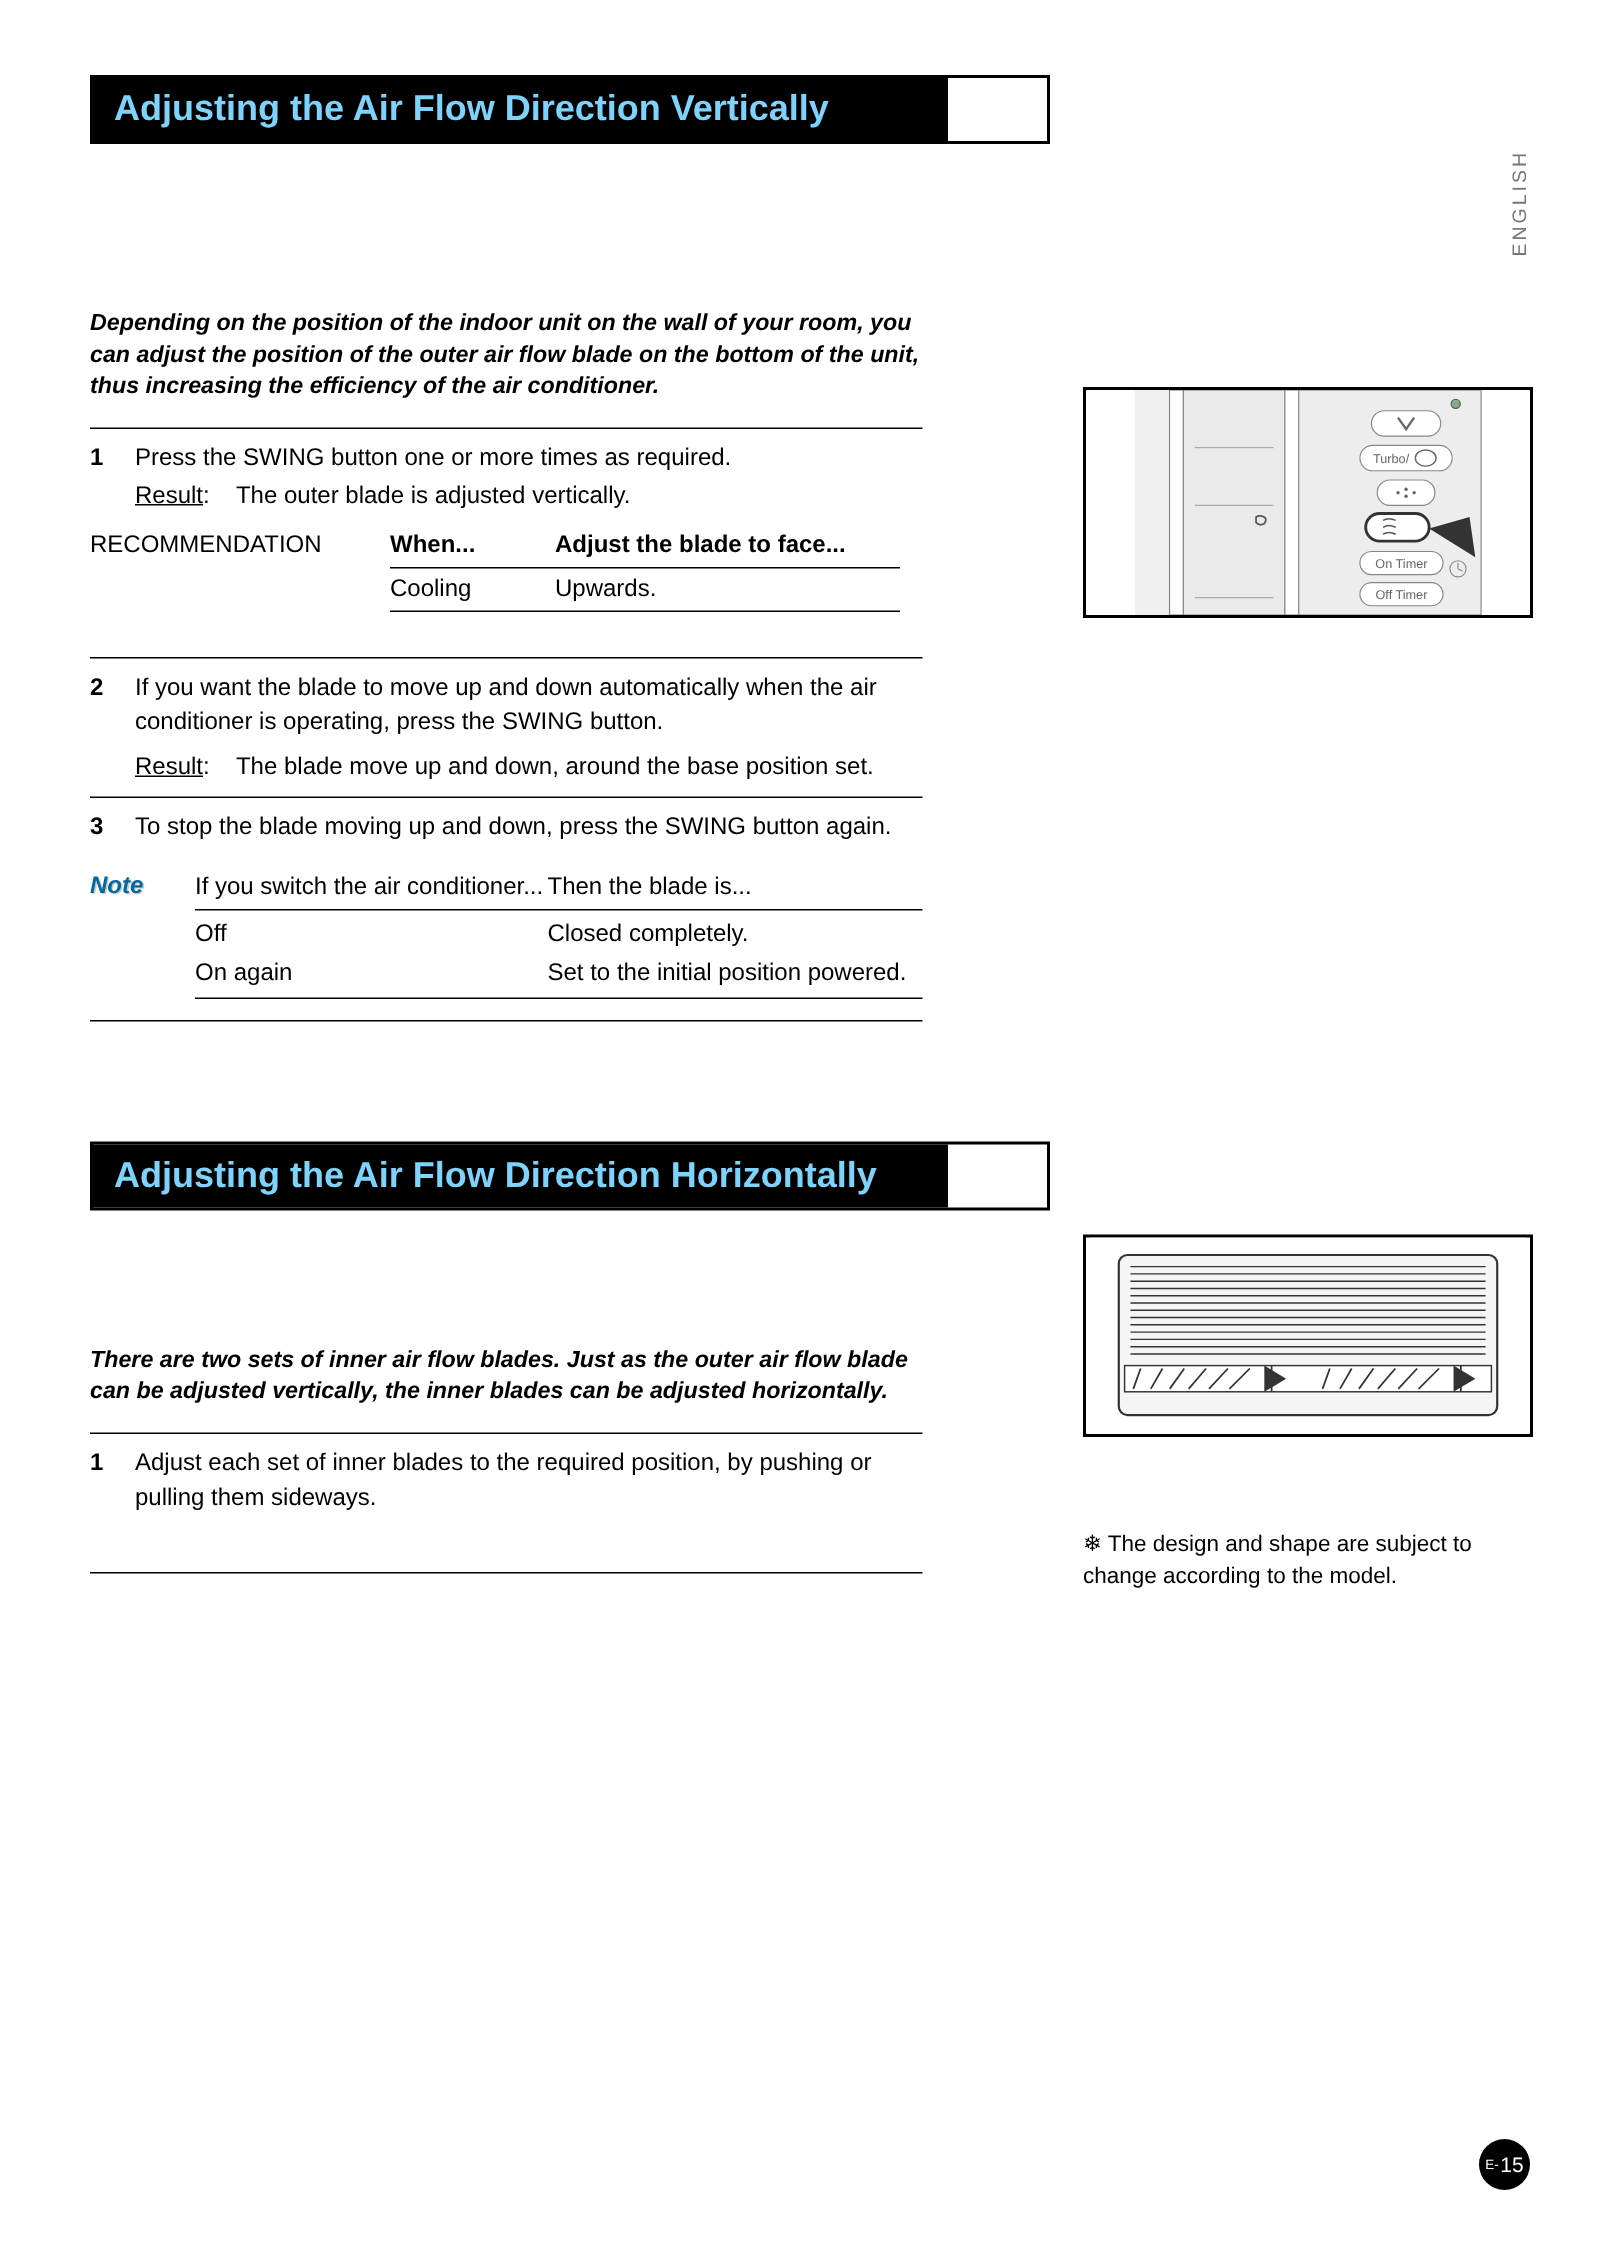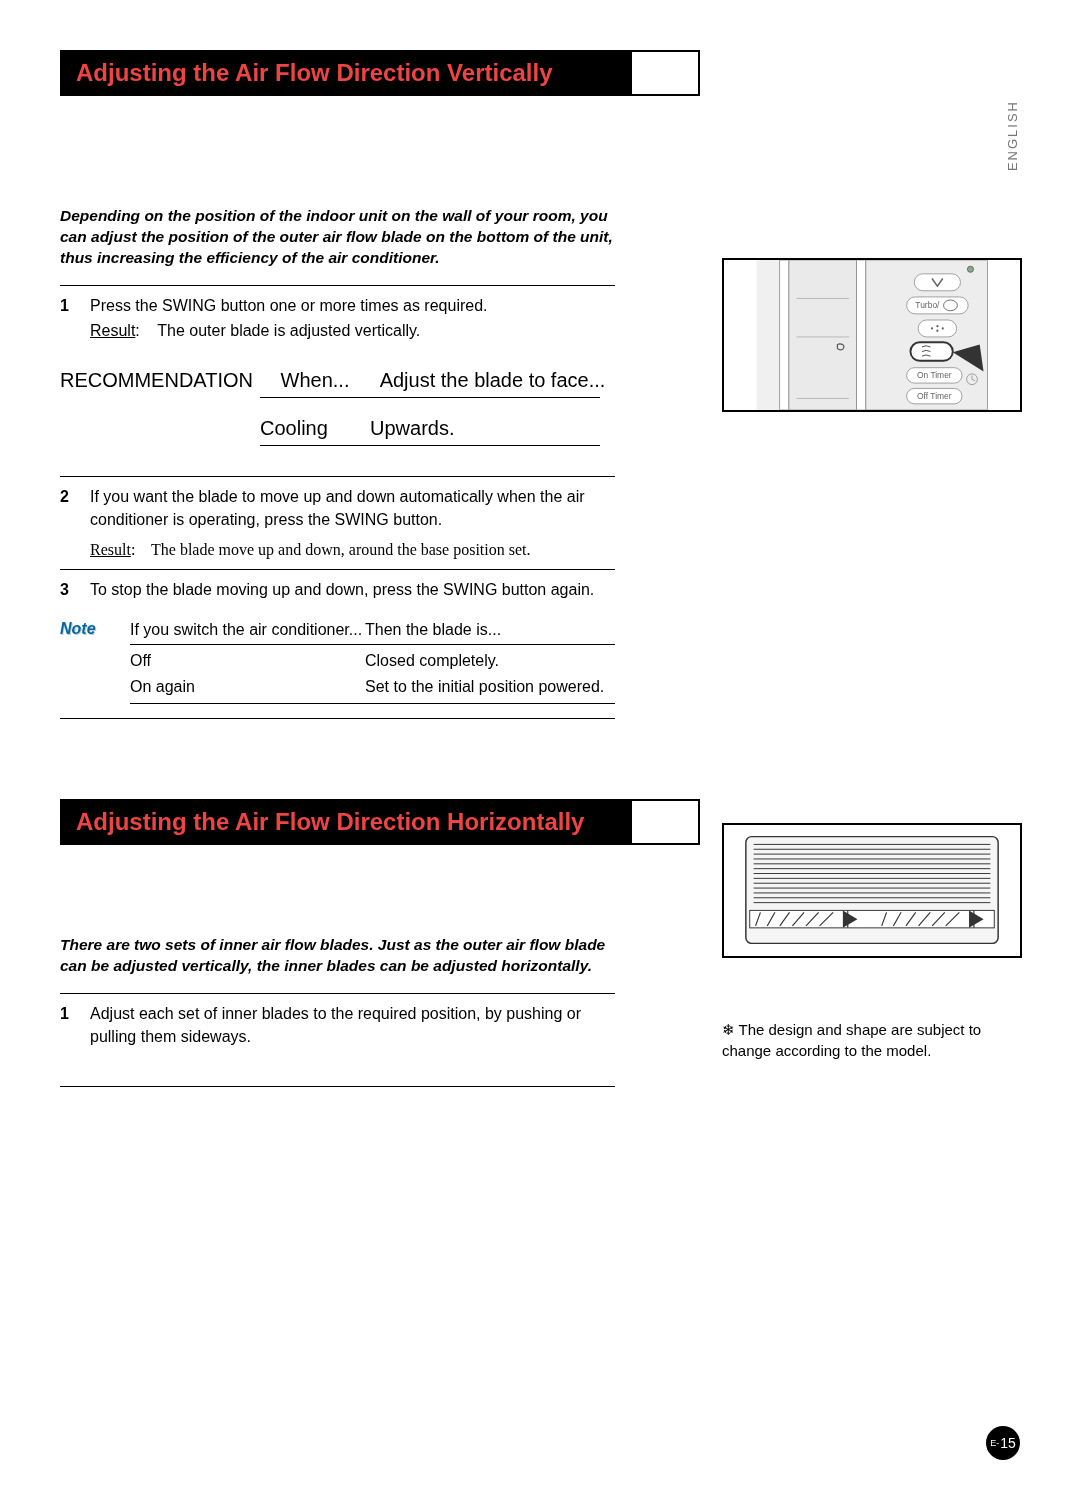--- a/index.html
+++ b/index.html
@@ -30,21 +30,21 @@
   .title-box {
     border: 2px solid #000;
     width: 640px;
     padding: 0;
     margin-bottom: 110px;
     height: 46px;
     position: relative;
   }
   .title-box .black {
     background: #000;
-    color: #ef4444;
+    color: #7dd3fc;
     font-size: 24px;
     font-weight: bold;
     padding: 8px 14px;
     height: 42px;
     width: 570px;
     display: flex;
     align-items: center;
   }
   .content-block {
     position: relative;
@@ -74,29 +74,28 @@
     font-weight: bold;
     flex-shrink: 0;
   }
   .step-body { flex: 1; }
   .result-line {
     margin-top: 2px;
   }
   .result-label { text-decoration: underline; }
   .rec-row {
     display: flex;
-    font-size: 20px;
+    font-size: 16px;
     line-height: 1.5;
     padding: 2px 0;
-    margin-top: 13px;
   }
   .rec-label { width: 200px; }
   .rec-when { width: 110px; }
   .rec-adjust { flex: 1; }
-  .bold { font-weight: normal; text-align: center; }
+  .bold { font-weight: bold; }
   .inner-table {
     margin-left: 200px;
     width: 340px;
   }
   .inner-table hr { border: none; border-top: 1.5px solid #000; }
   .note-row {
     display: flex;
     padding: 8px 0 2px 0;
     font-size: 16px;
     line-height: 1.5;
@@ -255,21 +254,21 @@
       <hr>
     </div>
 
     <div style="height:30px"></div>
     <hr class="thin">
 
     <div class="step-row">
       <div class="step-num">2</div>
       <div class="step-body">
         <div>If you want the blade to move up and down automatically when the air conditioner is operating, press the SWING button.</div>
-        <div class="result-line" style="margin-top:6px;font-family:Liberation Serif, serif;">
+        <div class="result-line" style="margin-top:6px;">
           <span class="result-label">Result</span>:&nbsp;&nbsp;&nbsp;
           <span>The blade move up and down, around the base position set.</span>
         </div>
       </div>
     </div>
     <hr class="thin">
 
     <div class="step-row">
       <div class="step-num">3</div>
       <div class="step-body">To stop the blade moving up and down, press the SWING button again.</div>

